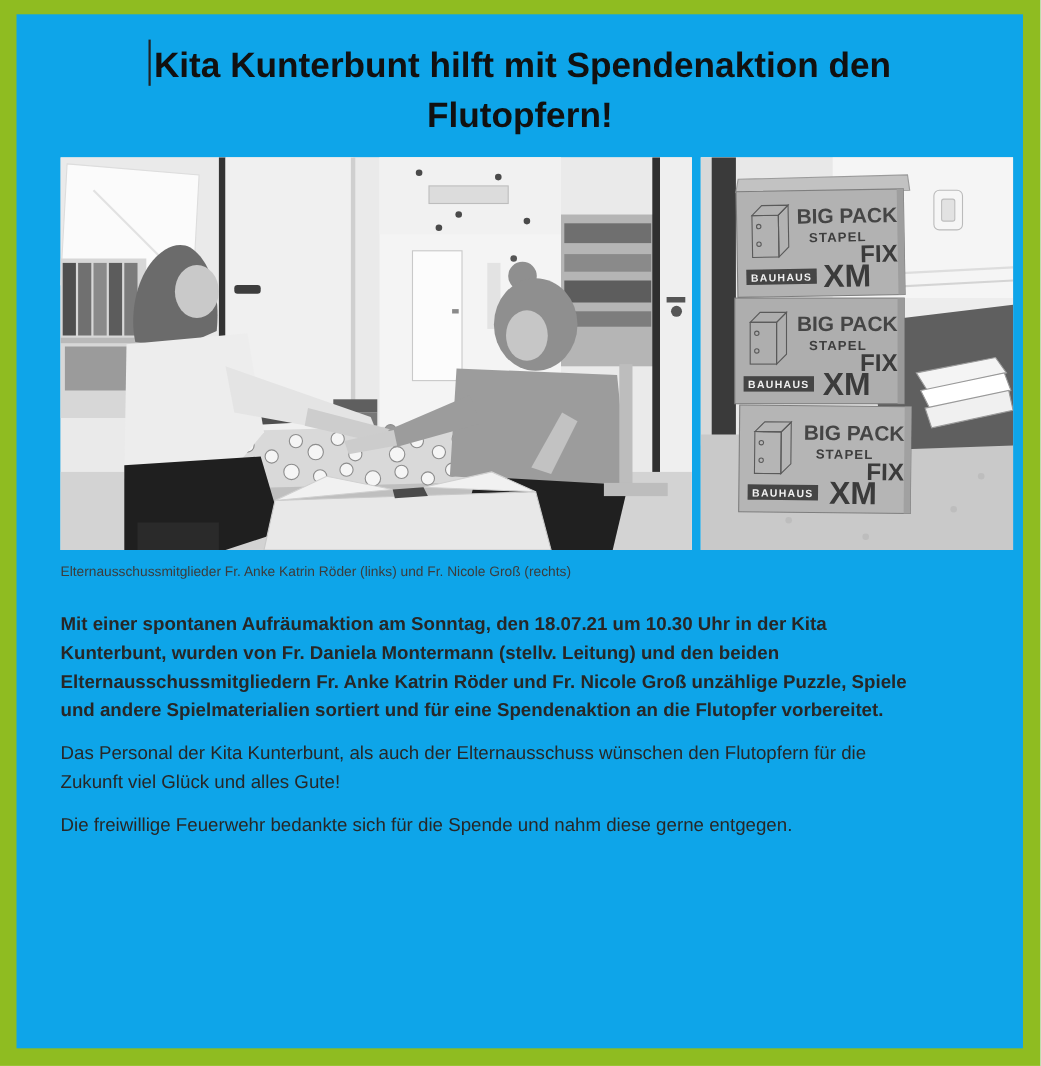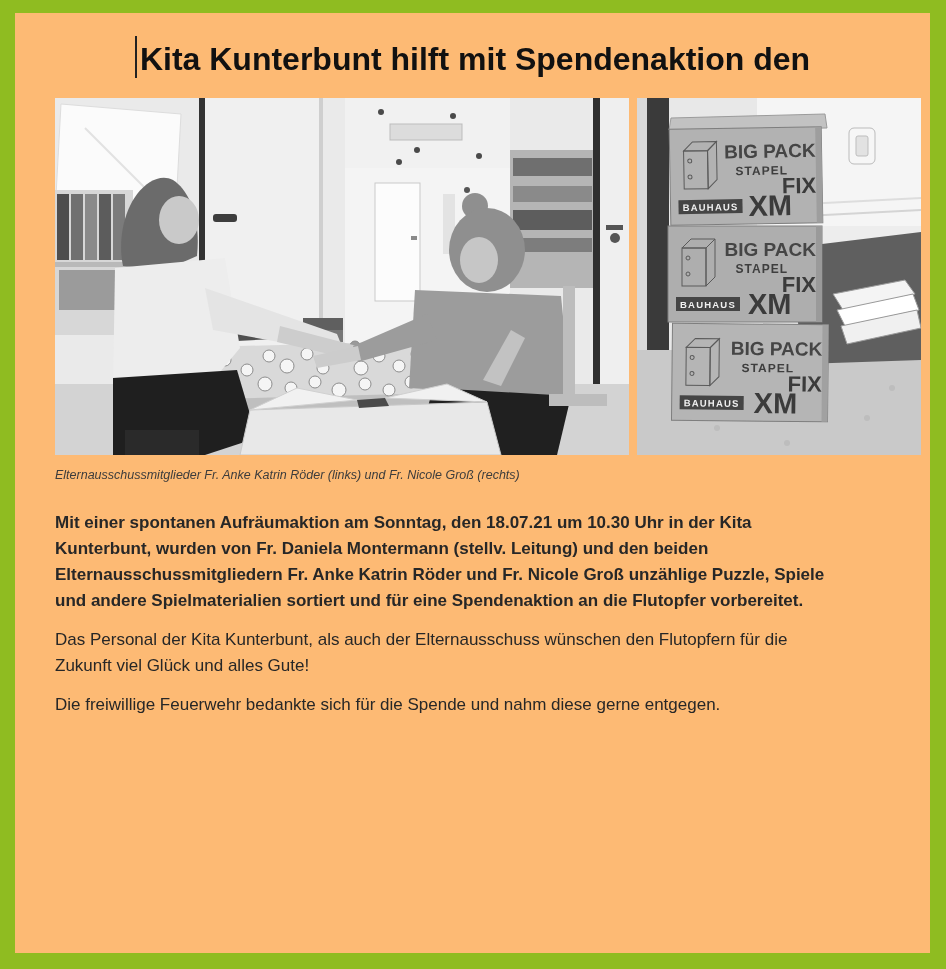--- a/index.html
+++ b/index.html
@@ -1,36 +1,37 @@
 <!DOCTYPE html>
 <html><head>
 <meta charset="utf-8">
 <style>
   html,body{margin:0;padding:0;background:#fff;}
   body{width:946px;height:969px;font-family:"Liberation Sans",sans-serif;}
   .frame{position:relative;width:946px;height:969px;background:#8fbc21;}
-  .page{position:absolute;left:15px;top:13px;right:16px;bottom:16px;background:#fdba74;overflow:hidden;}
+  .page{position:absolute;left:15px;top:13px;right:16px;bottom:16px;background:#0ea5e9;overflow:hidden;}
   .title{margin-top:23px;text-align:center;font-weight:bold;font-size:32px;line-height:45px;color:#111;}
   .caret{display:inline-block;width:2px;height:42px;background:#222;vertical-align:-8px;margin-right:3px;}
   .photo-row{display:flex;gap:8px;margin:16px 0 13px 40px;}
   .photo{display:block;background:#e9e9e9;}
-  .caption{margin:12px 0 0 40px;font-size:12.5px;color:#3c3c3c;font-style:italic;}
+  .caption{margin:12px 0 0 40px;font-size:12.5px;color:#3c3c3c;}
   .bodytext{margin:0 0 0 40px;width:792px;}
   .bodytext p{font-size:17px;line-height:26px;color:#272727;margin:0 0 13px 0;}
   .bodytext p:first-child{margin-top:28px;font-weight:bold;}
   svg text{font-family:"Liberation Sans",sans-serif;}
 </style>
 </head>
 <body>
 
 <div class="frame">
   <div class="page">
 
     <div class="title">
       <div><span class="caret"></span><span>Kita Kunterbunt hilft mit Spendenaktion den</span></div>
+      <div><span>Flutopfern!</span></div>
     </div>
 
     <div class="photo-row">
 
       <svg class="photo" width="574" height="357" viewBox="0 0 574 357" xmlns="http://www.w3.org/2000/svg">
         <rect x="0" y="0" width="574" height="357" fill="#eaeaea"></rect>
 
         <g>
           <rect x="290" y="0" width="165" height="285" fill="#f4f4f4"></rect>
           <rect x="290" y="0" width="165" height="70" fill="#f1f1f1"></rect>

